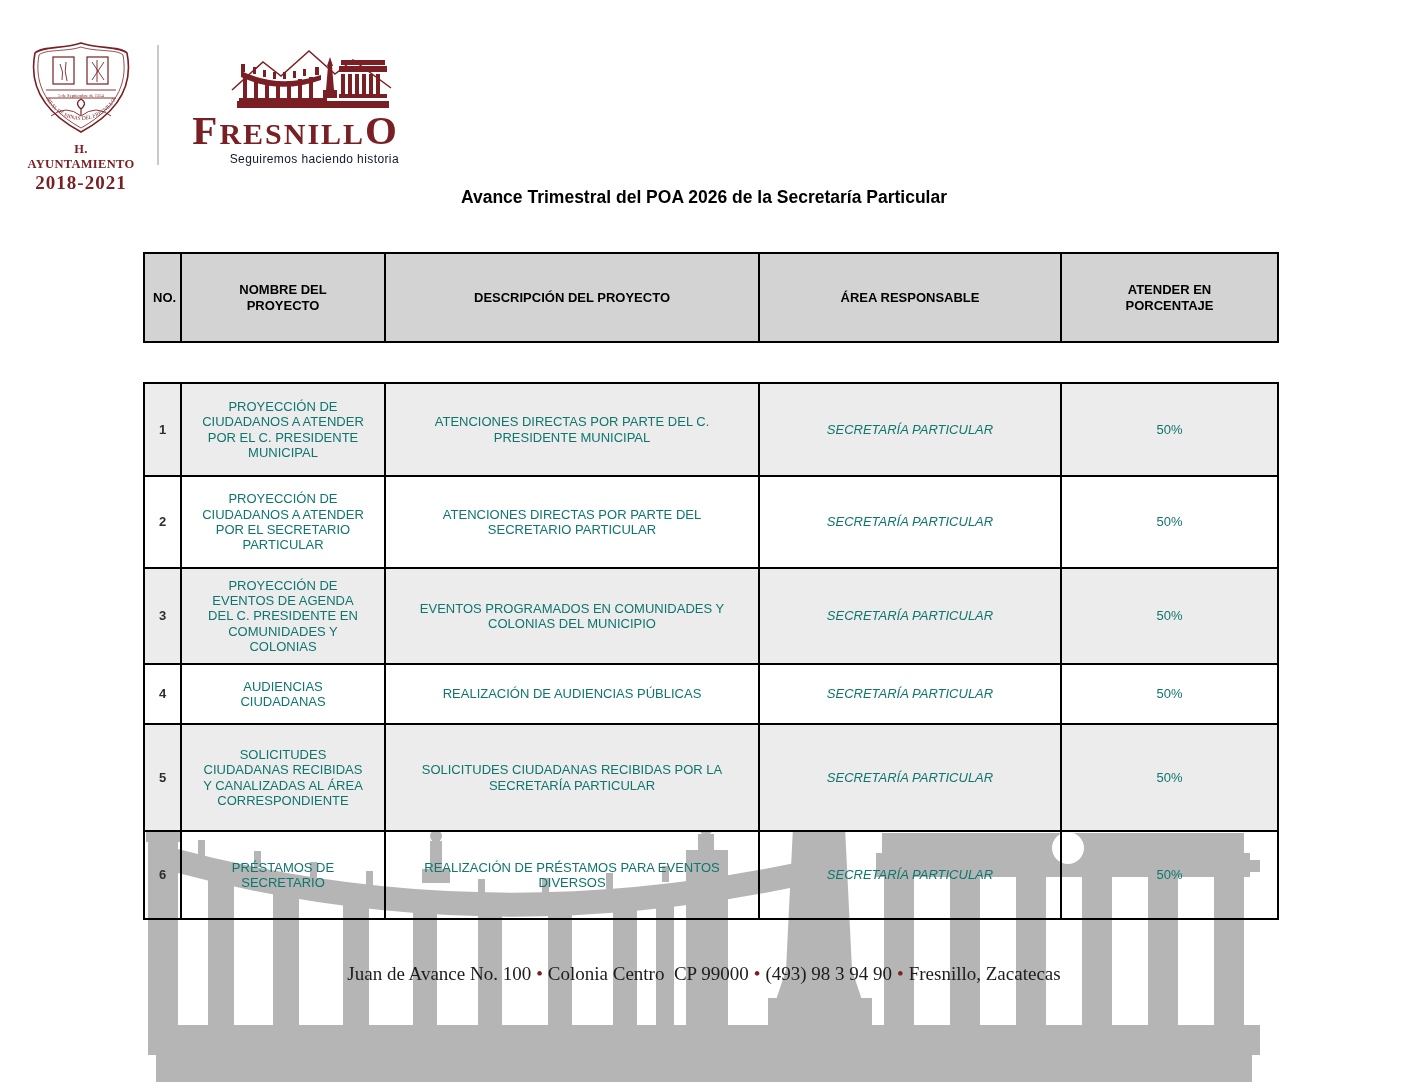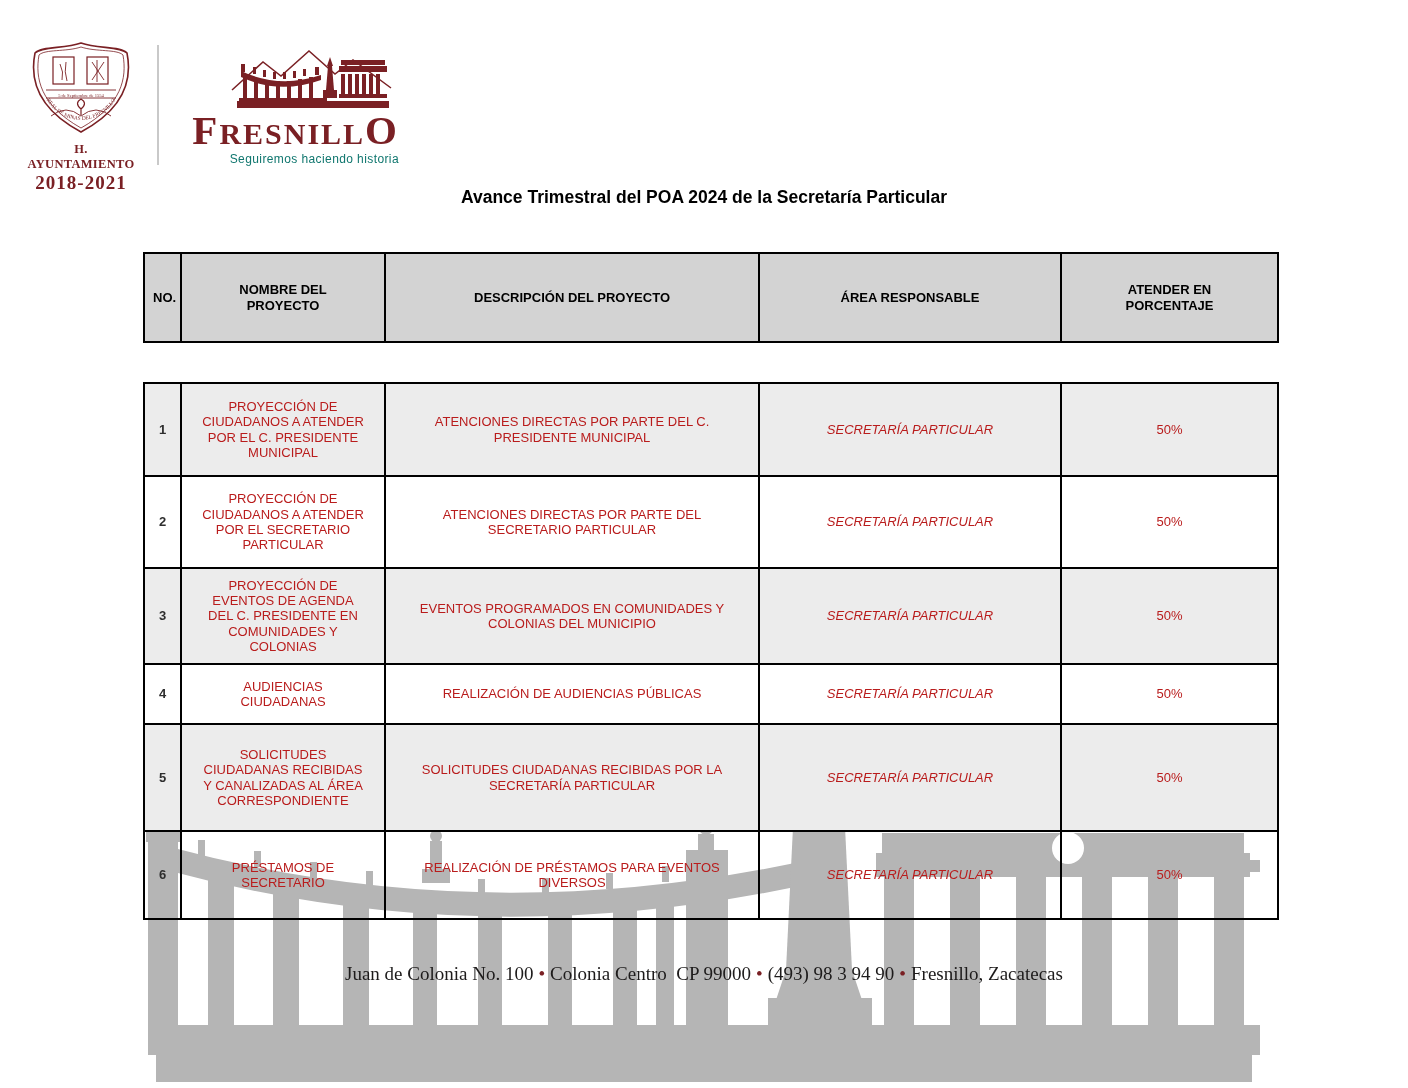--- a/index.html
+++ b/index.html
@@ -7,31 +7,31 @@
         font-family:"Liberation Sans",sans-serif;}
 
   
   .crest-block{position:absolute;left:26px;top:40px;width:110px;text-align:center;color:#7a2024;}
   .crest-line1{font-family:"Liberation Serif",serif;font-weight:bold;font-size:12.5px;letter-spacing:.3px;margin-top:2px;}
   .crest-line2{font-family:"Liberation Serif",serif;font-weight:bold;font-size:19px;letter-spacing:1px;}
   .logo-divider{position:absolute;left:157px;top:45px;width:2px;height:120px;background:#c9c9c9;}
   .fres-block{position:absolute;left:184px;top:46px;width:215px;text-align:right;color:#7a2024;}
   .fres-name{font-family:"Liberation Serif",serif;font-weight:bold;font-size:30px;letter-spacing:2px;line-height:1;margin-top:-2px;white-space:nowrap;}
   .fres-name .bigcap{font-size:41px;}
-  .fres-tagline{font-size:12px;letter-spacing:.4px;margin-top:1px;color:#0f766e;}
+  .fres-tagline{font-size:12px;letter-spacing:.4px;margin-top:1px;color:#0f172a;}
 
   
   .doc-title{position:absolute;left:0;right:0;top:187px;text-align:center;
              font-size:17.5px;font-weight:bold;color:#000;}
 
   
   table{border-collapse:collapse;table-layout:fixed;}
   .tbl{position:absolute;left:143px;width:1134px;z-index:2;}
   .tbl td{border:2px solid #000;text-align:center;vertical-align:middle;
-          font-size:13px;line-height:1.18;color:#b91c1c;overflow:hidden;}
+          font-size:13px;line-height:1.18;color:#0f766e;overflow:hidden;}
   .tbl-head{top:252px;}
   .tbl-head td{background:#d3d3d3;font-weight:bold;color:#000;height:83px;padding:2px 8px;}
   .prewrap{white-space:pre-line;}
   .tbl-body{top:382px;}
   .row-shaded td{background:#ececec;}
   .row-plain td{background:#ffffff;}
   .row-clear td{background:transparent;}
   td.c-no{font-weight:bold;color:#2e2e2e;}
   td.c-nombre{padding:2px 18px;}
   td.c-desc{padding:8px 28px;}
@@ -112,21 +112,21 @@
         <rect x="140" y="28" width="4" height="20"></rect>
           <rect x="147" y="28" width="4" height="20"></rect>
         <rect x="110" y="48" width="48" height="4"></rect>
         <rect x="8" y="55" width="152" height="7"></rect>
       </g>
     </svg>
     <div class="fres-name"><span class="bigcap">F</span><span>RESNILL</span><span class="bigcap">O</span></div>
     <div class="fres-tagline">Seguiremos haciendo historia</div>
   </div>
 
-  <div class="doc-title">Avance Trimestral del POA 2024 de la Secretaría Particular</div>
+  <div class="doc-title">Avance Trimestral del POA 2026 de la Secretaría Particular</div>
 
   <table class="tbl tbl-head">
     <colgroup>
         <col style="width:37px">
         <col style="width:204px">
         <col style="width:374px">
         <col style="width:302px">
         <col style="width:217px">
       </colgroup>
     <tbody>
@@ -243,15 +243,15 @@
         <rect x="936" y="55" width="30" height="153"></rect>
       <rect x="1002" y="55" width="30" height="153"></rect>
         <rect x="1068" y="55" width="30" height="153"></rect>
       <rect x="1098" y="40" width="16" height="12"></rect>
 
       <rect x="2" y="205" width="1112" height="30"></rect>
       <rect x="10" y="233" width="1096" height="29"></rect>
     </g>
   </svg>
 
-  <div class="doc-footer"><span>Juan de Colonia No. 100</span><span class="bullet">•</span><span>Colonia Centro  CP 99000</span><span class="bullet">•</span><span>(493) 98 3 94 90</span><span class="bullet">•</span><span>Fresnillo, Zacatecas</span></div>
+  <div class="doc-footer"><span>Juan de Avance No. 100</span><span class="bullet">•</span><span>Colonia Centro  CP 99000</span><span class="bullet">•</span><span>(493) 98 3 94 90</span><span class="bullet">•</span><span>Fresnillo, Zacatecas</span></div>
 
 </div>
 
 </body></html>

